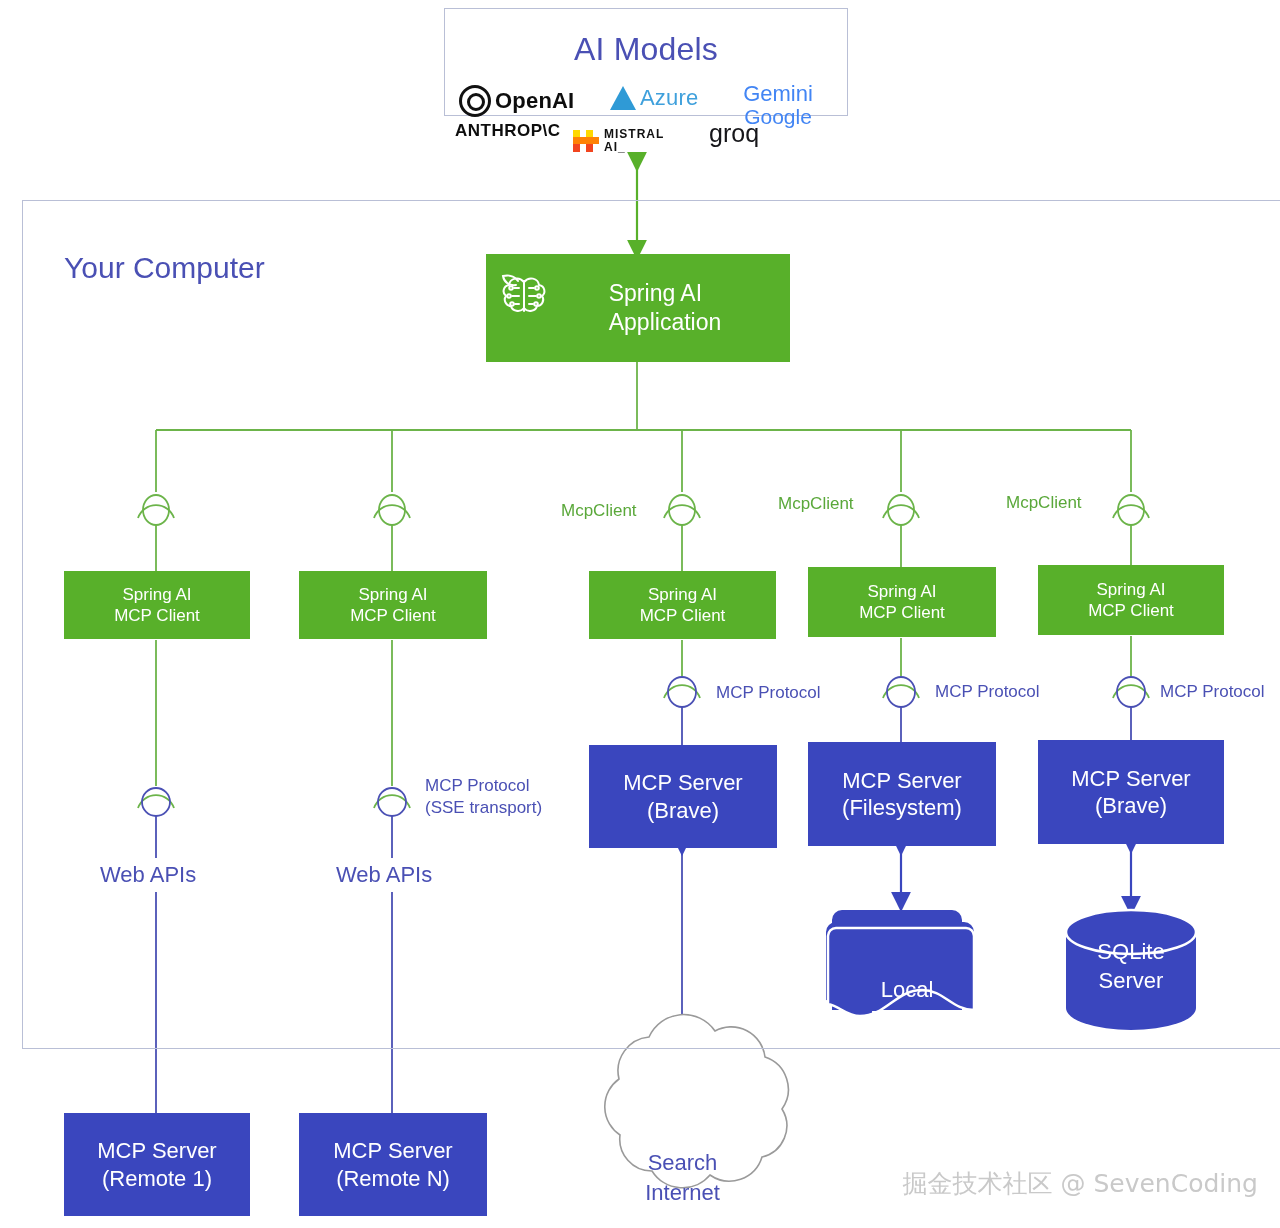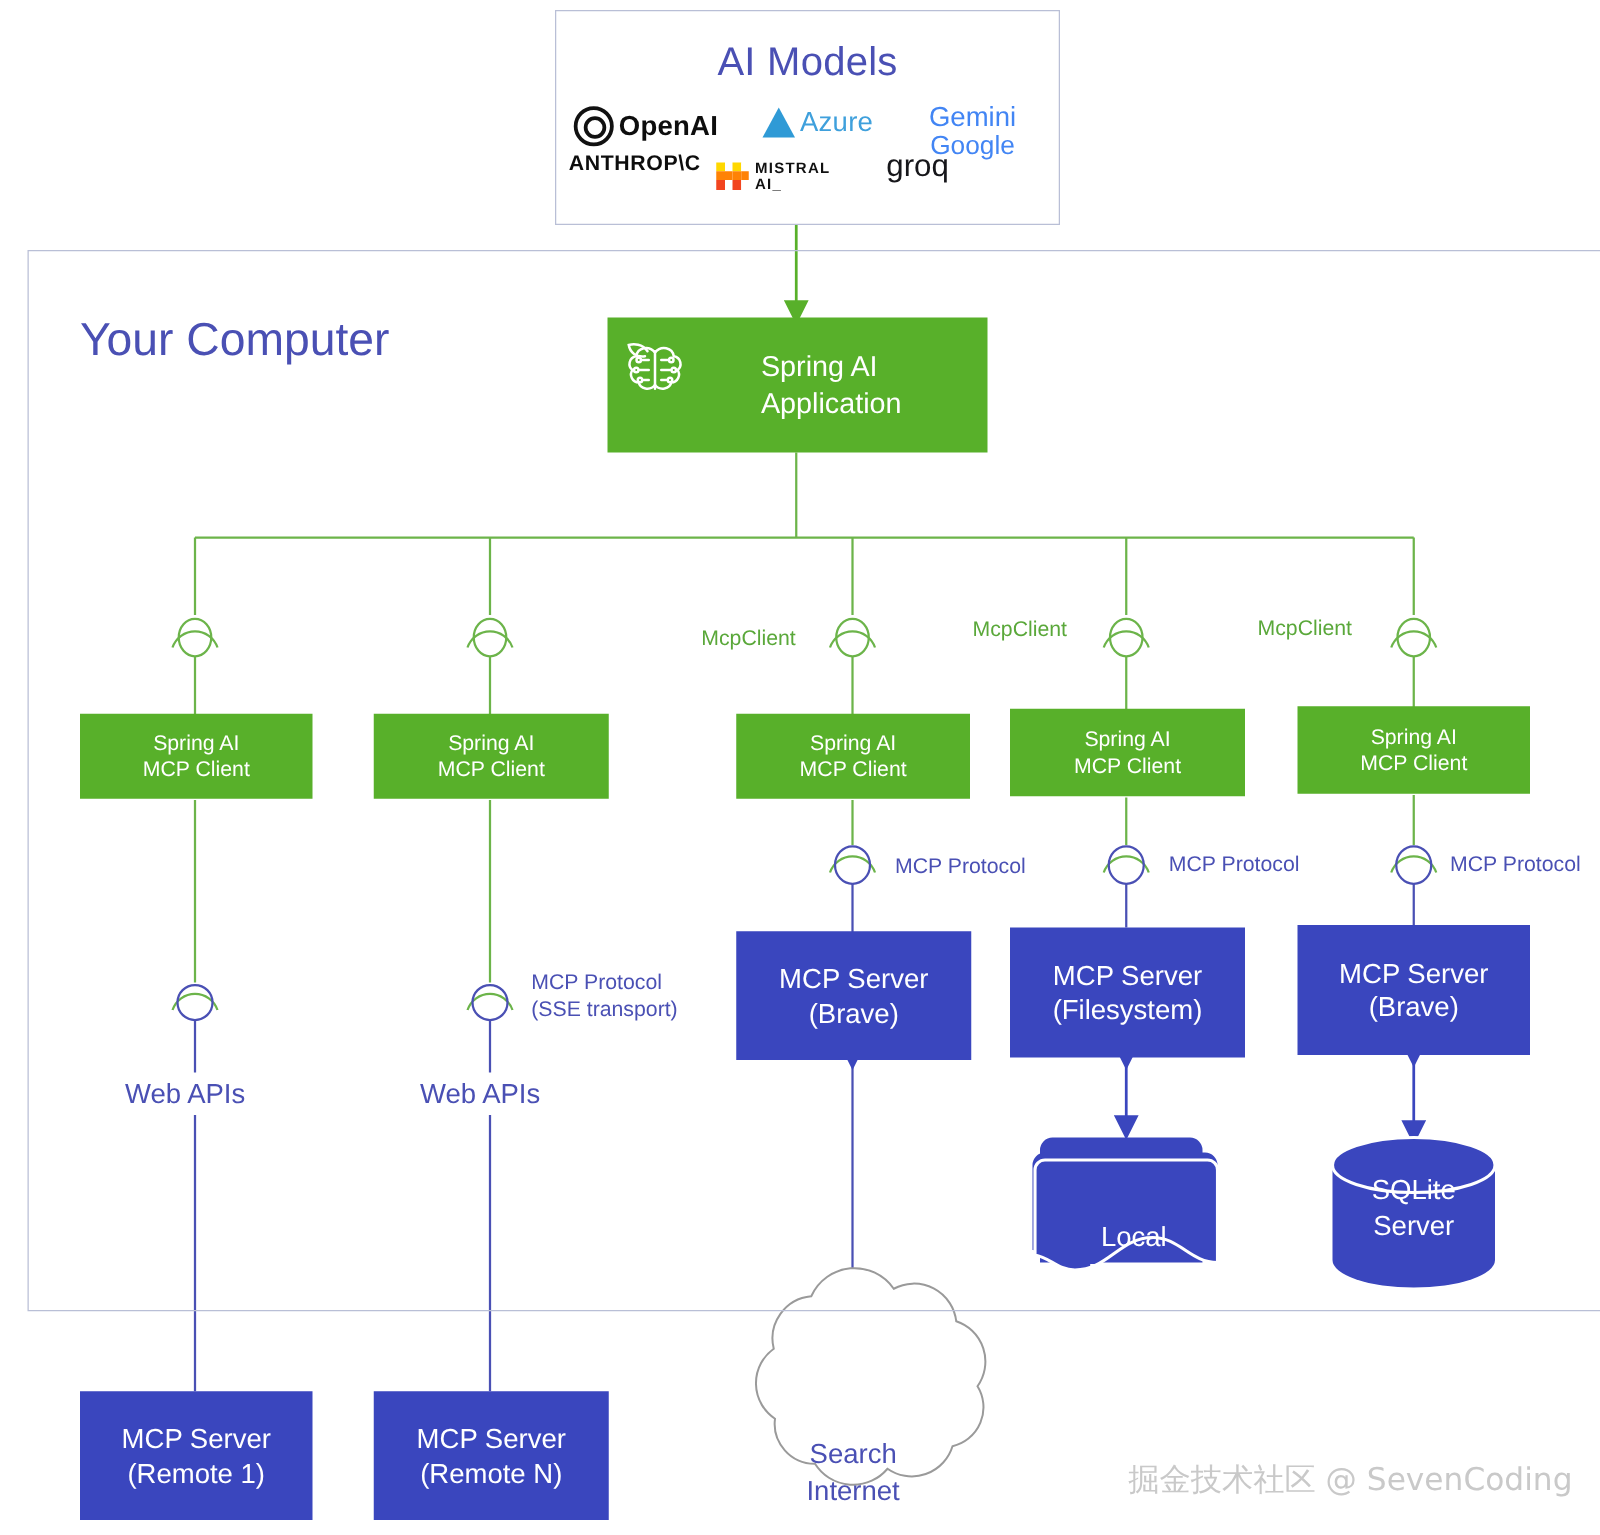--- a/index.html
+++ b/index.html
@@ -8,21 +8,21 @@
     font-family:"Liberation Sans","DejaVu Sans",sans-serif;
     -webkit-font-smoothing:antialiased;
   }
   #stage{position:absolute;left:0;top:0;width:1280px;height:1228px;}
   #wires{position:absolute;left:0;top:0;width:1280px;height:1228px;pointer-events:none;}
 
   .node{position:absolute;box-sizing:border-box;}
 
   
   .ai-panel{
-    left:444px;top:8px;width:404px;height:172px;
+    left:444px;top:8px;width:404px;height:108px;
     background:#ffffff;border:1px solid #b9bfd6;
   }
   .ai-title{
     position:absolute;left:0;top:22px;width:100%;text-align:center;
     font-size:32px;color:#4a50b4;letter-spacing:.2px;
   }
   .logo{position:absolute;display:flex;align-items:center;}
   .logo-txt{font-weight:bold;letter-spacing:.2px;}
 
   
@@ -39,21 +39,21 @@
   .mi-mark{width:26px;height:22px;margin-right:5px;display:grid;
            grid-template-columns:repeat(4,1fr);grid-template-rows:repeat(3,1fr);}
   .mi-mark i{display:block;}
 
   
   .computer-frame{
     left:22px;top:200px;width:1282px;height:849px;
     border:1px solid #b9bfd6;background:transparent;
   }
   .computer-label{
-    left:64px;top:251px;font-size:37px;color:#4a50b4;white-space:nowrap;
+    left:64px;top:251px;font-size:30px;color:#4a50b4;white-space:nowrap;
   }
 
   
   .green-box{
     background:#58b02a;color:#ffffff;display:flex;align-items:center;
     justify-content:center;text-align:center;line-height:1.24;
   }
   .blue-box{
     background:#3a46be;color:#ffffff;display:flex;align-items:center;
     justify-content:center;text-align:center;line-height:1.24;

